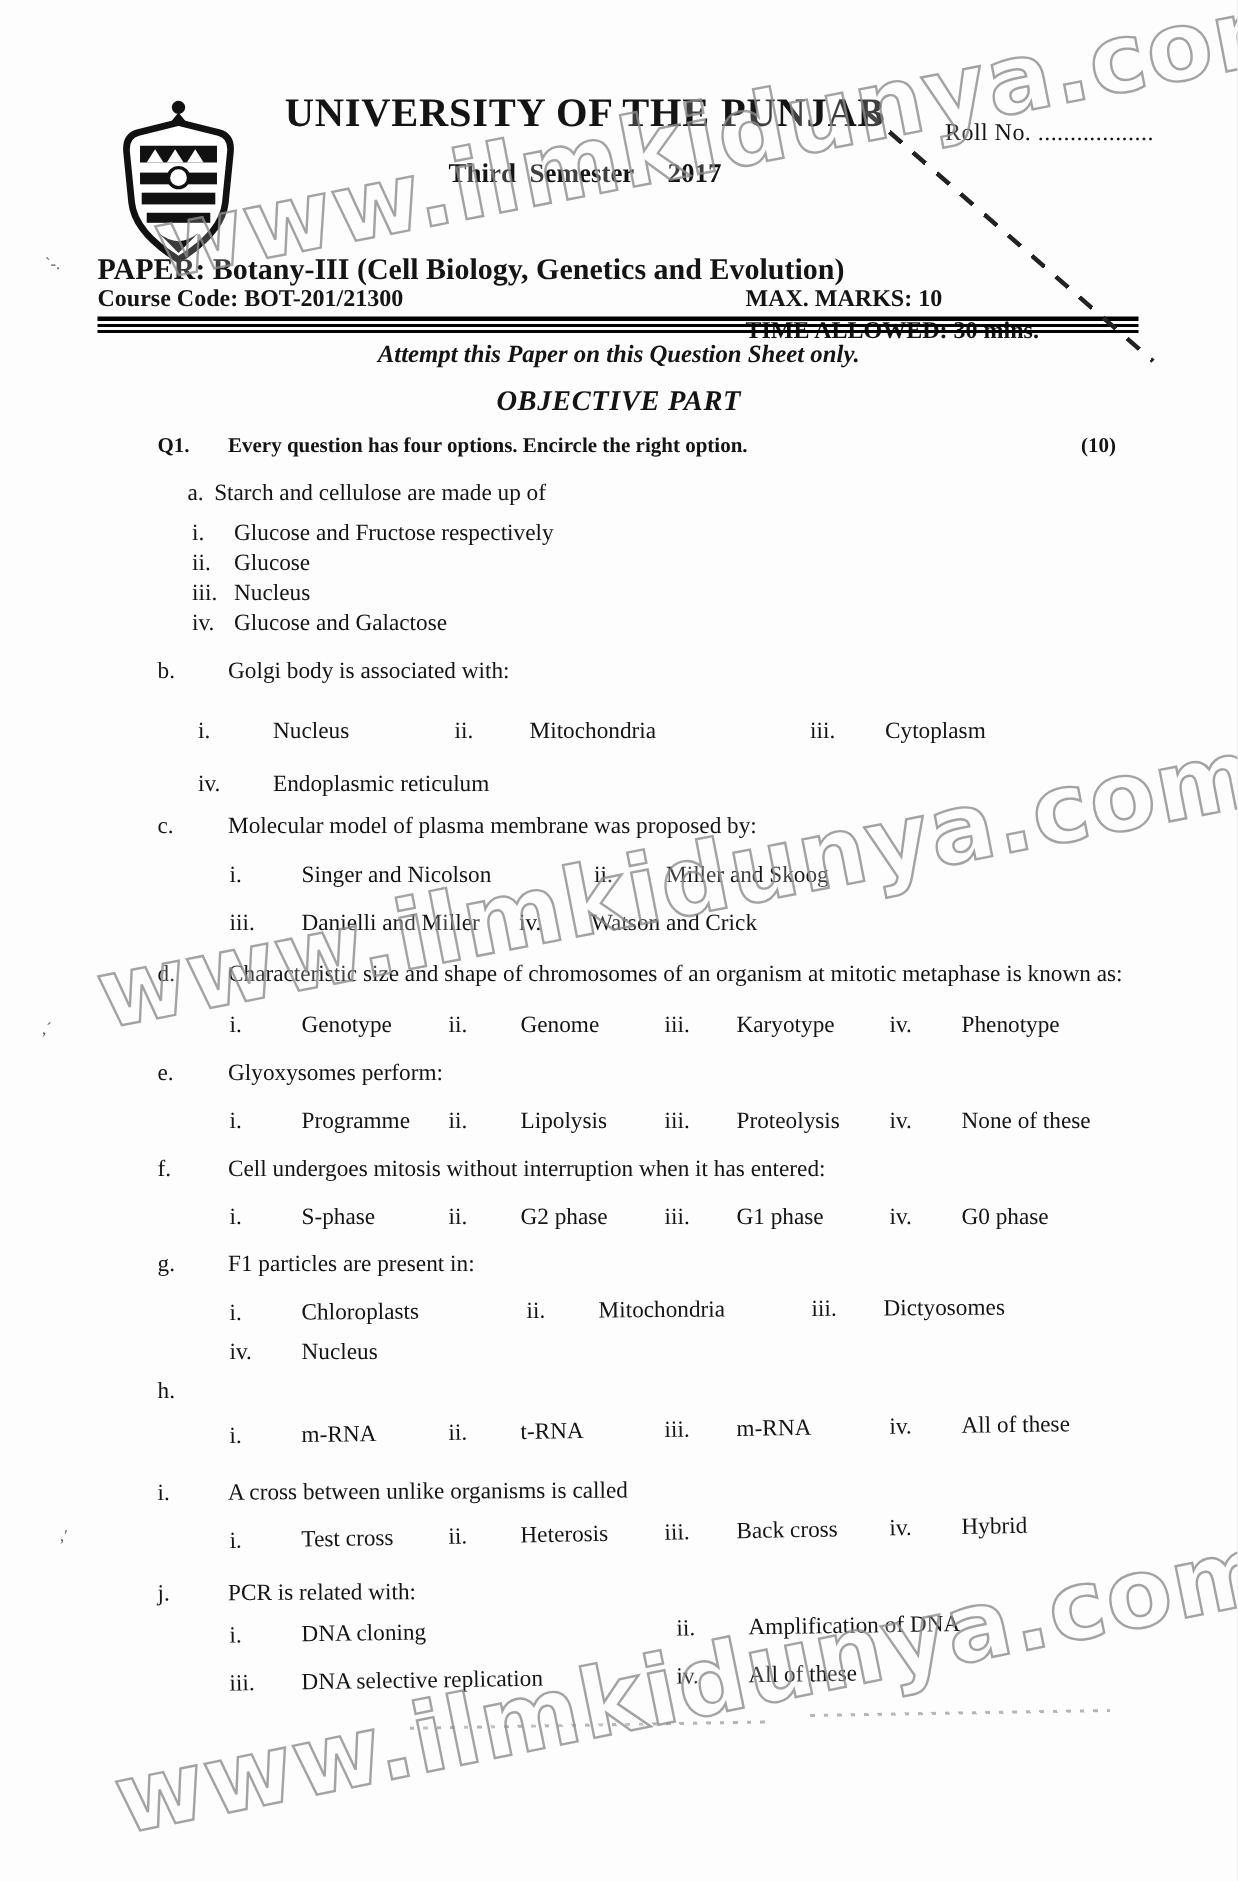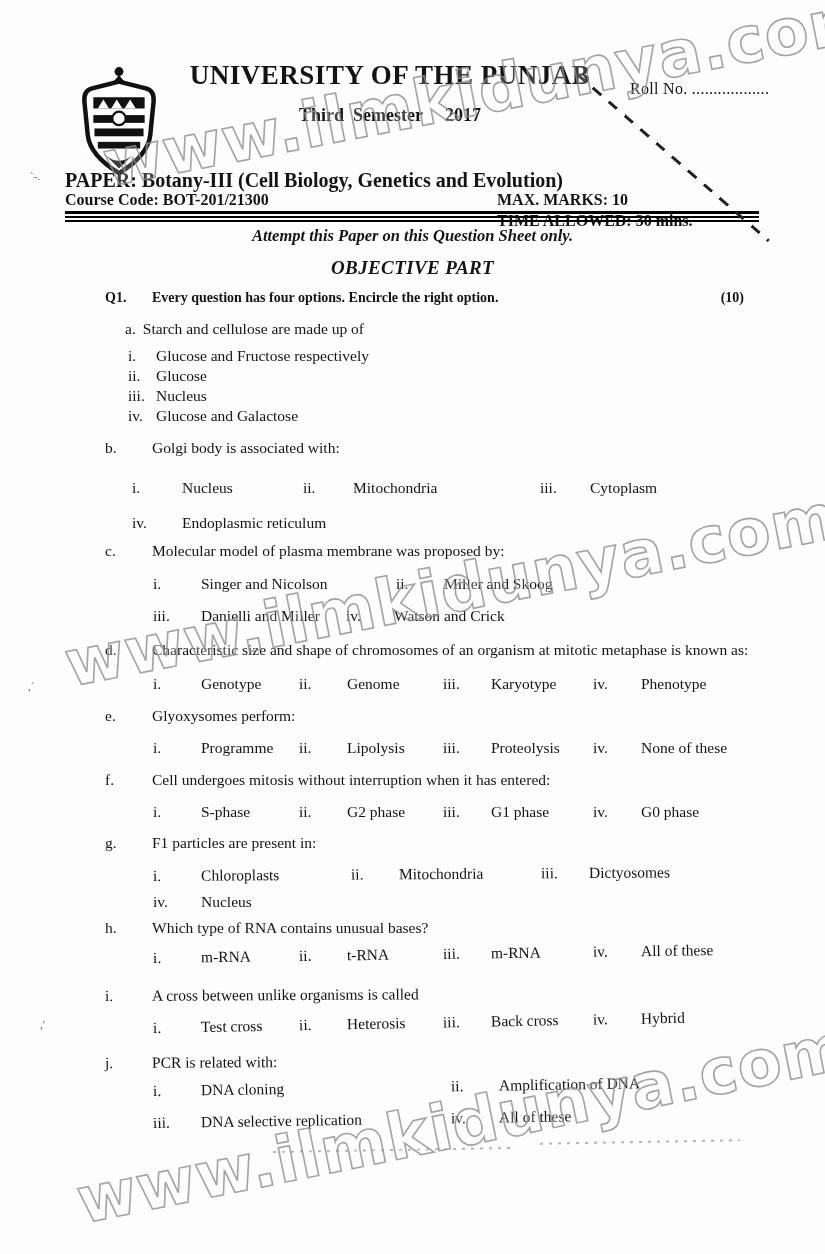--- a/index.html
+++ b/index.html
@@ -243,21 +243,20 @@
             <div style="display: contents;"><span class="opt-num">ii.</span><span class="opt-label">Mitochondria</span></div>
             <div style="display: contents;"><span class="opt-num">iii.</span><span class="opt-label">Dictyosomes</span></div>
           </div>
           <div class="opt-row r1g">
             <div style="display: contents;"><span class="opt-num">iv.</span><span class="opt-label">Nucleus</span></div>
           </div>
         </div>
         <div class="q-block q-h">
           <div class="q-line">
             <span class="q-letter">h.</span>
-            <span class="q-text">Which type of RNA contains unusual bases?</span>
           </div>
           <div class="opt-row r4">
             <div style="display: contents;"><span class="opt-num">i.</span><span class="opt-label">m-RNA</span></div>
             <div style="display: contents;"><span class="opt-num">ii.</span><span class="opt-label">t-RNA</span></div>
             <div style="display: contents;"><span class="opt-num">iii.</span><span class="opt-label">m-RNA</span></div>
             <div style="display: contents;"><span class="opt-num">iv.</span><span class="opt-label">All of these</span></div>
           </div>
         </div>
         <div class="q-block q-i">
           <div class="q-line">

